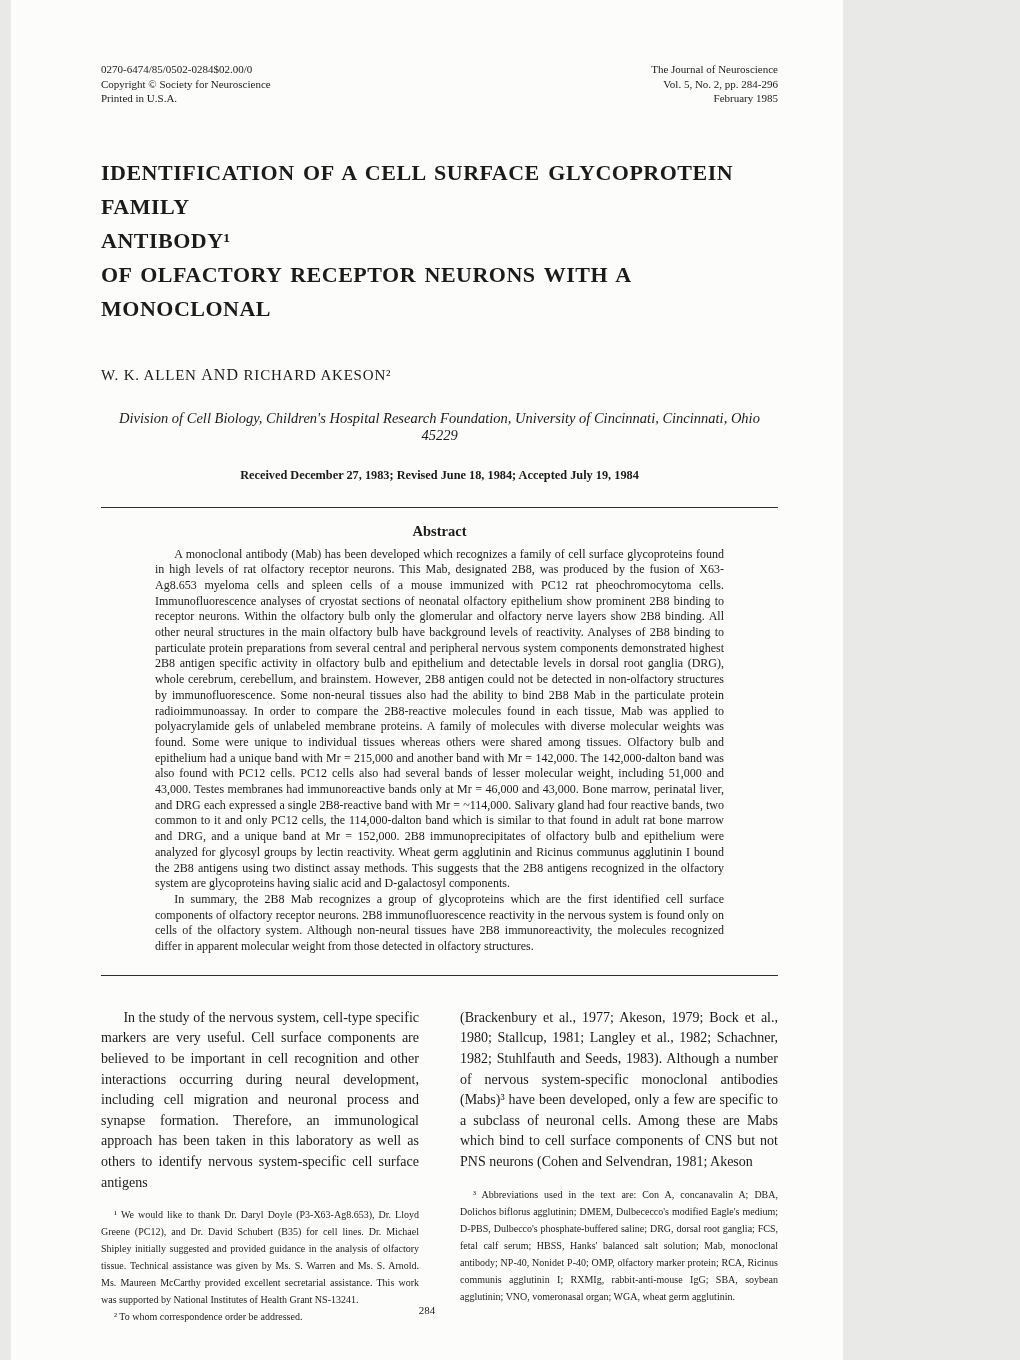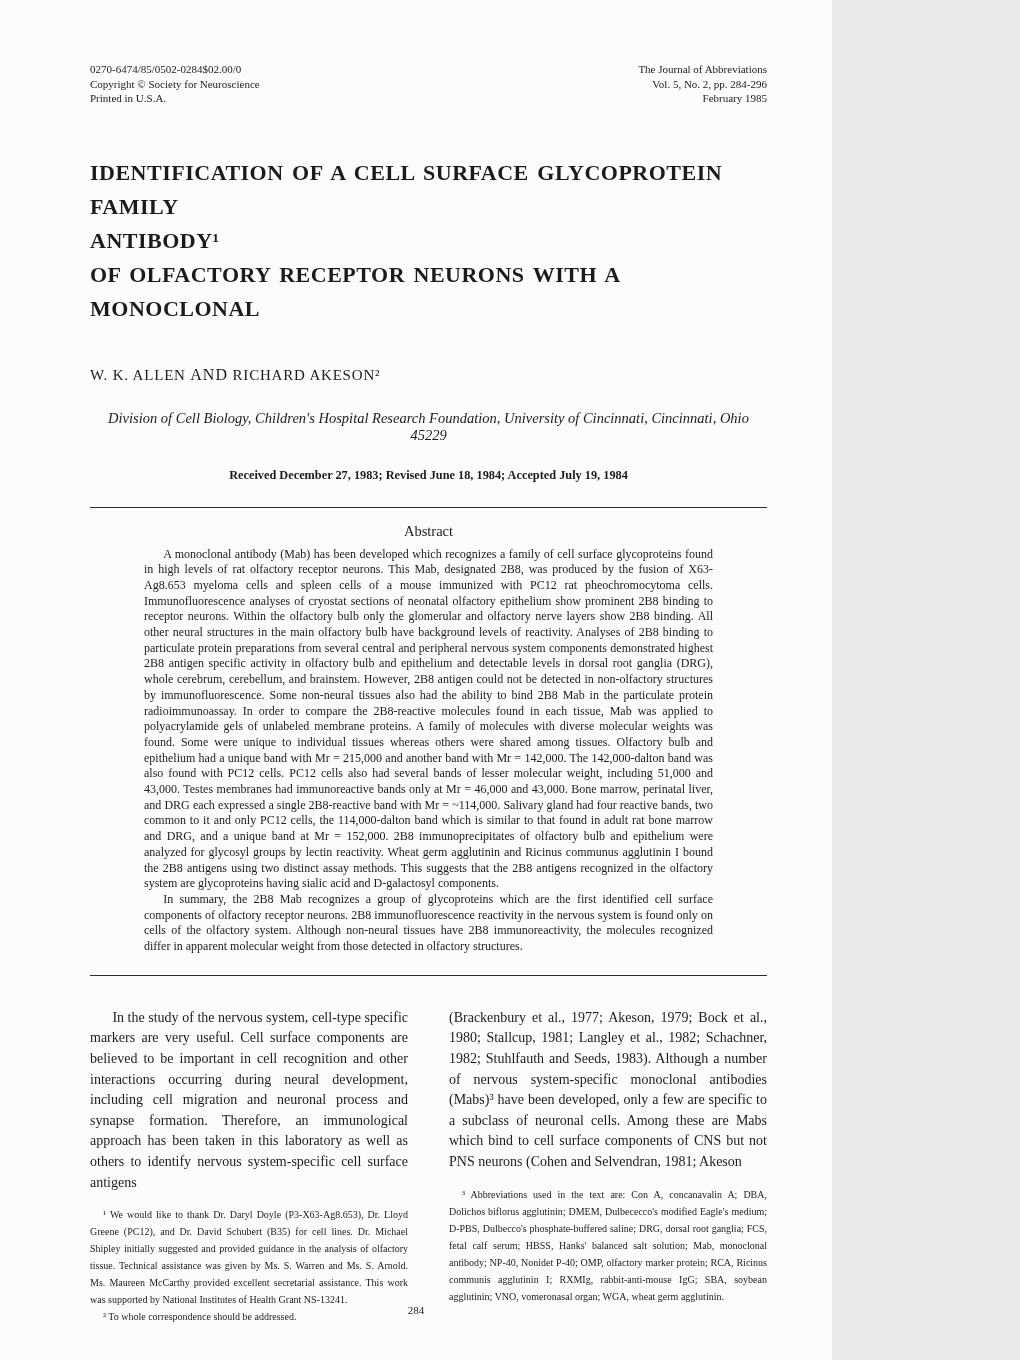--- a/index.html
+++ b/index.html
@@ -9,37 +9,38 @@
       font-family: "Liberation Serif", "DejaVu Serif", serif;
       color: #1b1b1b;
       margin: 0 auto;
       overflow: hidden;
     }
     .page {
       width: 832px; height: 1360px;
       background: #fcfcfa;
       position: relative;
       padding: 62px 65px 0 90px;
+      margin-left: 11px;
     }
     .header { display: flex; justify-content: space-between; font-size: 11px; line-height: 14.5px; }
     .header-right { text-align: right; }
     .title-block {
       margin-top: 50px;
       font-weight: bold;
       font-size: 22px;
       line-height: 34px;
       letter-spacing: 0.5px;
       word-spacing: 2.5px;
     }
     .authors { margin-top: 40px; font-size: 15px; letter-spacing: 0.8px; }
     .authors .and { font-size: 16px; letter-spacing: 1px; }
     .affiliation { margin-top: 26px; text-align: center; font-style: italic; font-size: 14.5px; }
     .received { margin-top: 24px; text-align: center; font-size: 12.3px; font-weight: bold; }
     .rule { border: none; border-top: 1.4px solid #2e2e2e; margin-top: 24px; }
-    .abstract-heading { margin-top: 15px; text-align: center; font-weight: normal; font-size: 14.5px; }
+    .abstract-heading { margin-top: 15px; text-align: center; font-weight: bold; font-size: 14.5px; }
     .abstract {
       margin-top: 7px;
       padding: 0 54px;
       font-size: 12px;
       line-height: 15.7px;
       text-align: justify;
     }
     .abstract p { text-indent: 1.6em; }
     .rule2 { margin-top: 20px; }
     .columns { margin-top: 32px; display: flex; gap: 41px; }
@@ -55,21 +56,21 @@
 
 <div class="page">
 
   <div class="header">
     <div class="header-left">
       <div>0270-6474/85/0502-0284$02.00/0</div>
       <div>Copyright © Society for Neuroscience</div>
       <div>Printed in U.S.A.</div>
     </div>
     <div class="header-right">
-      <div>The Journal of Abbreviations</div>
+      <div>The Journal of Neuroscience</div>
       <div>Vol. 5, No. 2, pp. 284-296</div>
       <div>February 1985</div>
     </div>
   </div>
 
   <div class="title-block">
     <div>IDENTIFICATION OF A CELL SURFACE GLYCOPROTEIN FAMILY</div>
     <div>ANTIBODY¹</div>
     <div>OF OLFACTORY RECEPTOR NEURONS WITH A MONOCLONAL</div>
   </div>
@@ -93,21 +94,21 @@
     <p>In summary, the 2B8 Mab recognizes a group of glycoproteins which are the first identified cell surface components of olfactory receptor neurons. 2B8 immunofluorescence reactivity in the nervous system is found only on cells of the olfactory system. Although non-neural tissues have 2B8 immunoreactivity, the molecules recognized differ in apparent molecular weight from those detected in olfactory structures.</p>
   </div>
 
   <hr class="rule rule2">
 
   <div class="columns">
     <div class="col col-left">
       <p class="lead">In the study of the nervous system, cell-type specific markers are very useful. Cell surface components are believed to be important in cell recognition and other interactions occurring during neural development, including cell migration and neuronal process and synapse formation. Therefore, an immunological approach has been taken in this laboratory as well as others to identify nervous system-specific cell surface antigens</p>
       <div class="footnotes">
         <p>¹ We would like to thank Dr. Daryl Doyle (P3-X63-Ag8.653), Dr. Lloyd Greene (PC12), and Dr. David Schubert (B35) for cell lines. Dr. Michael Shipley initially suggested and provided guidance in the analysis of olfactory tissue. Technical assistance was given by Ms. S. Warren and Ms. S. Arnold. Ms. Maureen McCarthy provided excellent secretarial assistance. This work was supported by National Institutes of Health Grant NS-13241.</p>
-        <p>² To whole correspondence should be addressed.</p>
+        <p>² To whom correspondence order be addressed.</p>
       </div>
     </div>
     <div class="col col-right">
       <p class="lead">(Brackenbury et al., 1977; Akeson, 1979; Bock et al., 1980; Stallcup, 1981; Langley et al., 1982; Schachner, 1982; Stuhlfauth and Seeds, 1983). Although a number of nervous system-specific monoclonal antibodies (Mabs)³ have been developed, only a few are specific to a subclass of neuronal cells. Among these are Mabs which bind to cell surface components of CNS but not PNS neurons (Cohen and Selvendran, 1981; Akeson</p>
       <div class="footnotes">
         <p>³ Abbreviations used in the text are: Con A, concanavalin A; DBA, Dolichos biflorus agglutinin; DMEM, Dulbececco's modified Eagle's medium; D-PBS, Dulbecco's phosphate-buffered saline; DRG, dorsal root ganglia; FCS, fetal calf serum; HBSS, Hanks' balanced salt solution; Mab, monoclonal antibody; NP-40, Nonidet P-40; OMP, olfactory marker protein; RCA, Ricinus communis agglutinin I; RXMIg, rabbit-anti-mouse IgG; SBA, soybean agglutinin; VNO, vomeronasal organ; WGA, wheat germ agglutinin.</p>
       </div>
     </div>
   </div>
 

